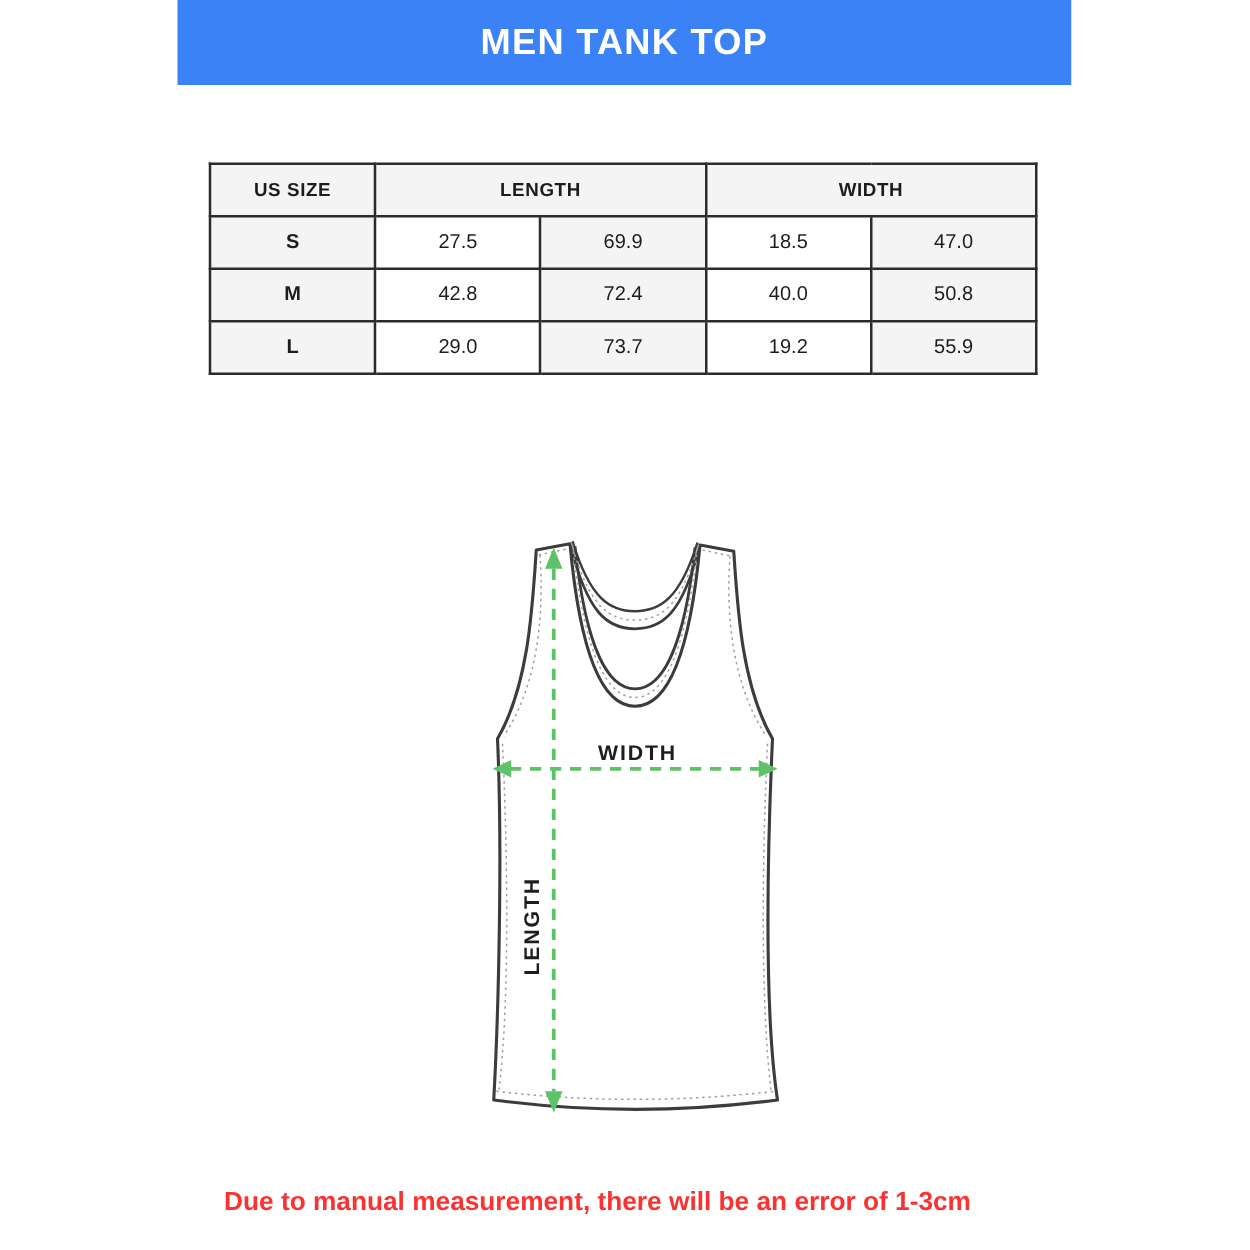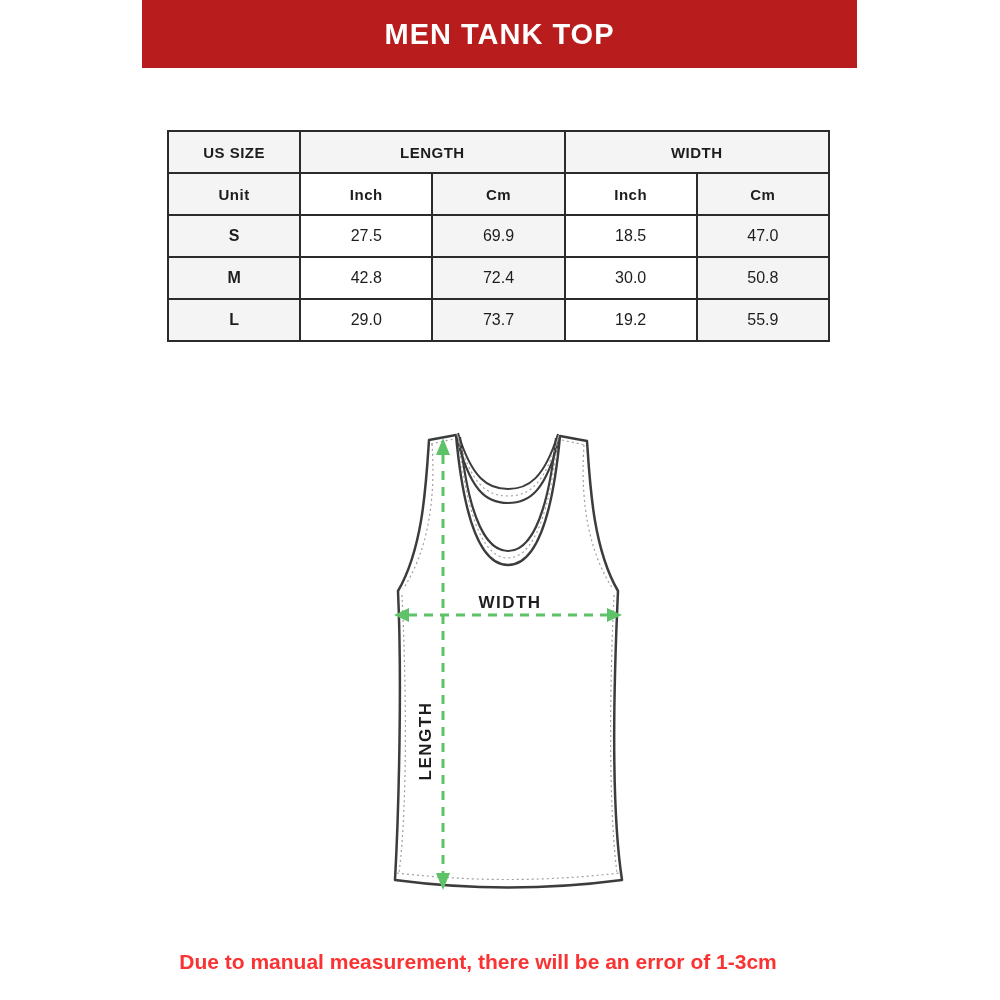--- a/index.html
+++ b/index.html
@@ -3,21 +3,21 @@
 <meta charset="utf-8">
 <style>
   html,body{margin:0;padding:0;}
   body{
     width:1000px;height:1000px;position:relative;background:#ffffff;
     font-family:"Liberation Sans", sans-serif;overflow:hidden;
   }
   
   .title-bar{
     position:absolute;left:142px;top:0;width:715px;height:68px;
-    background:#b91c1c;display:flex;align-items:center;justify-content:center;
+    background:#3b82f6;display:flex;align-items:center;justify-content:center;
   }
   .title-bar h1{
     margin:0;color:#ffffff;font-size:29px;font-weight:bold;letter-spacing:1px;
   }
   
   .size-table{
     position:absolute;left:167px;top:98px;width:663px;
     border-collapse:collapse;table-layout:fixed;margin-top:32px;
   }
   .size-table td,.size-table th{
@@ -50,38 +50,31 @@
 </div>
 
 <table class="size-table">
   <tbody>
       <tr>
     <th class="g">US SIZE</th>
     <th class="g" colspan="2">LENGTH</th>
     <th class="g" colspan="2">WIDTH</th>
   </tr>
   <tr>
-    <th class="g">Unit</th>
-    <th class="w">Inch</th>
-    <th class="g">Cm</th>
-    <th class="w">Inch</th>
-    <th class="g">Cm</th>
-  </tr>
-  <tr>
     <td class="g size-col">S</td>
     <td class="w">27.5</td>
     <td class="g">69.9</td>
     <td class="w">18.5</td>
     <td class="g">47.0</td>
   </tr>
   <tr>
     <td class="g size-col">M</td>
     <td class="w">42.8</td>
     <td class="g">72.4</td>
-    <td class="w">30.0</td>
+    <td class="w">40.0</td>
     <td class="g">50.8</td>
   </tr>
   <tr>
     <td class="g size-col">L</td>
     <td class="w">29.0</td>
     <td class="g">73.7</td>
     <td class="w">19.2</td>
     <td class="g">55.9</td>
   </tr>
 </tbody>

